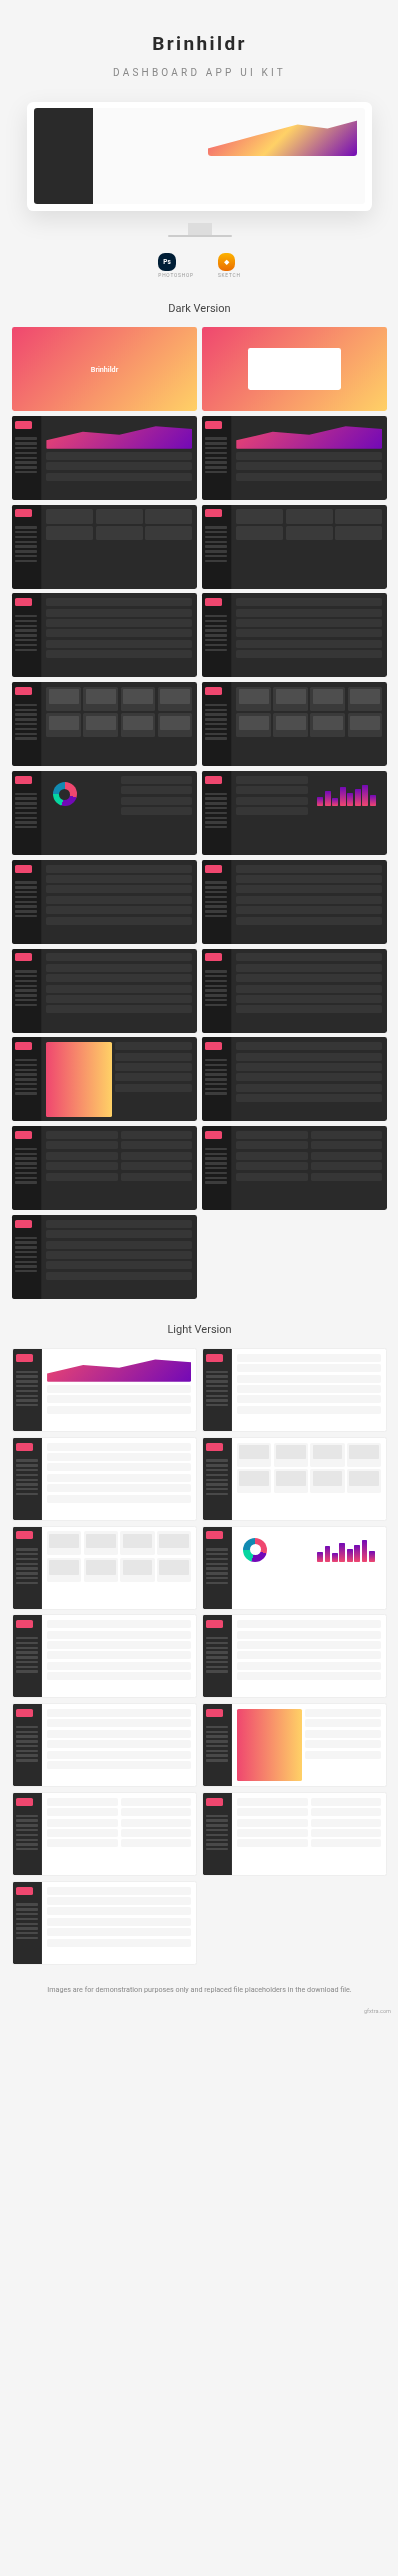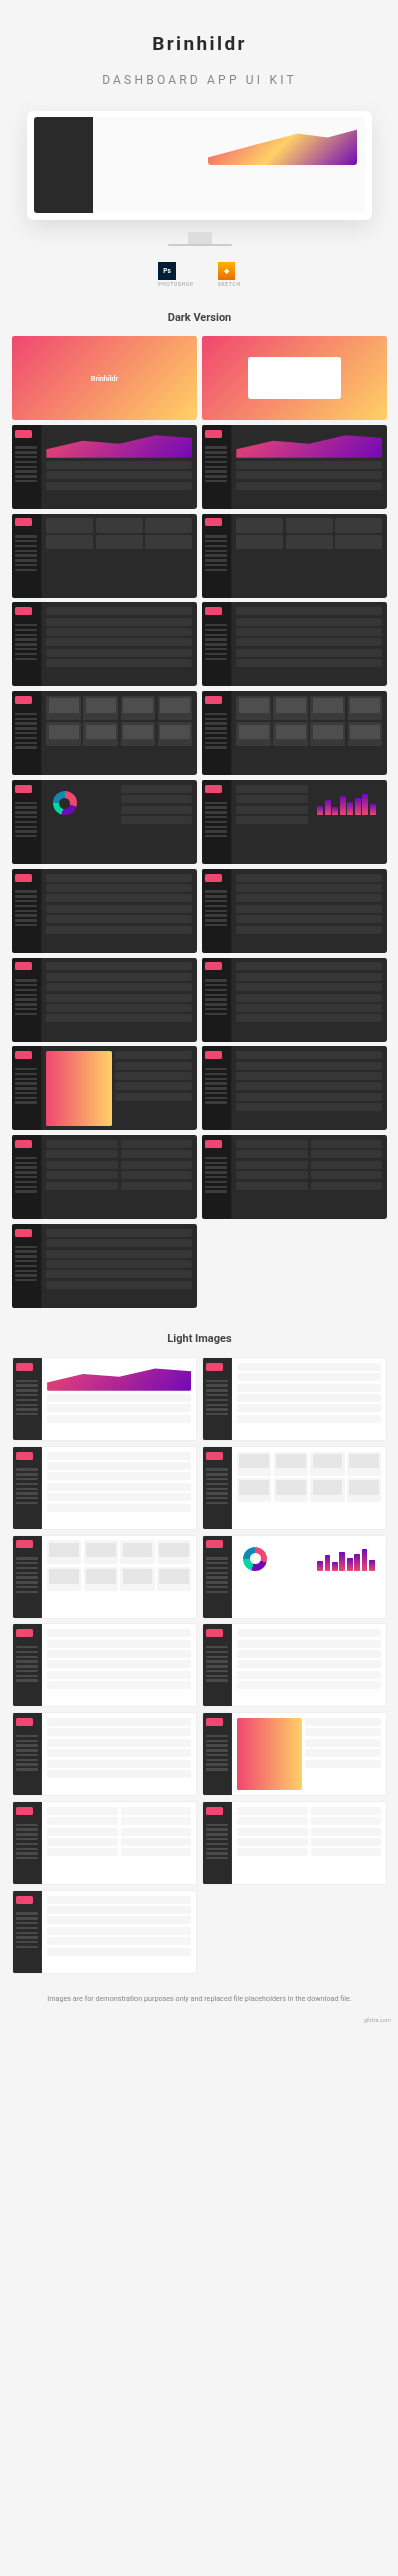--- a/index.html
+++ b/index.html
@@ -1,32 +1,32 @@
 <!DOCTYPE html>
 <html style="font-size:12.8px"><head>
 <meta charset="utf-8">
 <style>
 *{margin:0;padding:0;box-sizing:border-box}
 body{font-family:-apple-system,BlinkMacSystemFont,"Segoe UI",Roboto,sans-serif;background:#f5f5f5;width:399px;margin:0 auto;padding:16px 8px}
 .header{text-align:center;padding:16px 0 12px}
 .logo{font-size:19px;font-weight:700;letter-spacing:2.4px;color:#2a2a2a}
-.subtitle{font-size:12px;letter-spacing:3.2px;color:#888;margin-top:18px}
+.subtitle{font-size:10px;letter-spacing:3.2px;color:#888;margin-top:12px}
 .monitor{background:#fff;border-radius:6.4px;margin:12px auto;width:90%;padding:6.4px;box-shadow:0 8px 24px rgba(0,0,0,0.1)}
 .monitor-screen{background:#fafafa;height:96px;border-radius:3.2px;display:flex;position:relative;overflow:hidden}
 .monitor-sidebar{width:18%;background:#2a2a2a;height:100%}
 .monitor-main{flex:1;position:relative}
 .monitor-chart{position:absolute;top:8px;right:8px;width:55%;height:40px;background:linear-gradient(135deg,#ef476f 0%,#ffd166 50%,#7209b7 100%);border-radius:3.2px;clip-path:polygon(0 80%,20% 60%,40% 40%,60% 20%,80% 30%,100% 10%,100% 100%,0 100%)}
 .monitor-stand{width:24px;height:12px;background:#ddd;margin:0 auto}
 .monitor-base{width:64px;height:2.4px;background:#ccc;margin:0 auto;border-radius:1.6px}
 .tools{display:flex;justify-content:center;gap:24px;margin-top:16px;margin-bottom:24px}
-.tool-icon{width:17.5px;height:17.5px;border-radius:0;display:flex;align-items:center;justify-content:center;font-size:6.4px;color:#fff;font-weight:bold}
+.tool-icon{width:17.5px;height:17.5px;border-radius:7px;display:flex;align-items:center;justify-content:center;font-size:6.4px;color:#fff;font-weight:bold}
 .ps{background:#001e36}
 .sketch{background:linear-gradient(#fdb300,#ea6c00)}
 .tool-label{font-size:4.8px;color:#999;text-align:center;margin-top:2.4px;letter-spacing:0.8px}
-.section-title{text-align:center;font-size:11px;color:#444;margin:24px 0 12px;font-weight:700}
+.section-title{text-align:center;font-size:11px;color:#444;margin:24px 0 12px;font-weight:400}
 .grid{display:grid;grid-template-columns:1fr 1fr;gap:4.8px;padding:0 4px}
 .thumb{border-radius:2.4px;height:84px;overflow:hidden;display:flex;position:relative}
 .thumb.dark{background:#2a2a2a}
 .thumb.light{background:#fff;border:0.8px solid #eee}
 .tsidebar{width:16%;background:#1a1a1a;height:100%;border-right:0.8px solid rgba(255,255,255,0.05)}
 .light .tsidebar{background:#2a2a2a}
 .tlogo{height:8px;margin:4.8px 3.2px;background:#ef476f;border-radius:1.6px;width:60%}
 .tnav{padding:1.6px 3.2px}
 .tnav-item{height:2.4px;background:rgba(255,255,255,0.15);margin:2.4px 0;border-radius:0.8px}
 .tmain{flex:1;padding:4.8px;position:relative}
@@ -598,21 +598,21 @@
           <div class="row"></div>
           <div class="row"></div>
           <div class="row"></div>
           <div class="row"></div>
           <div class="row"></div>
         </div>
       </div>
     </div>
   </div>
 
-<div class="section-title">Light Images</div>
+<div class="section-title">Light Version</div>
 <div class="grid" id="light-grid">
     <div class="thumb light">
       <div class="tsidebar">
         <div class="tlogo"></div>
         <div class="tnav">
           <div class="tnav-item"></div>
           <div class="tnav-item"></div>
           <div class="tnav-item"></div>
           <div class="tnav-item"></div>
           <div class="tnav-item"></div>

